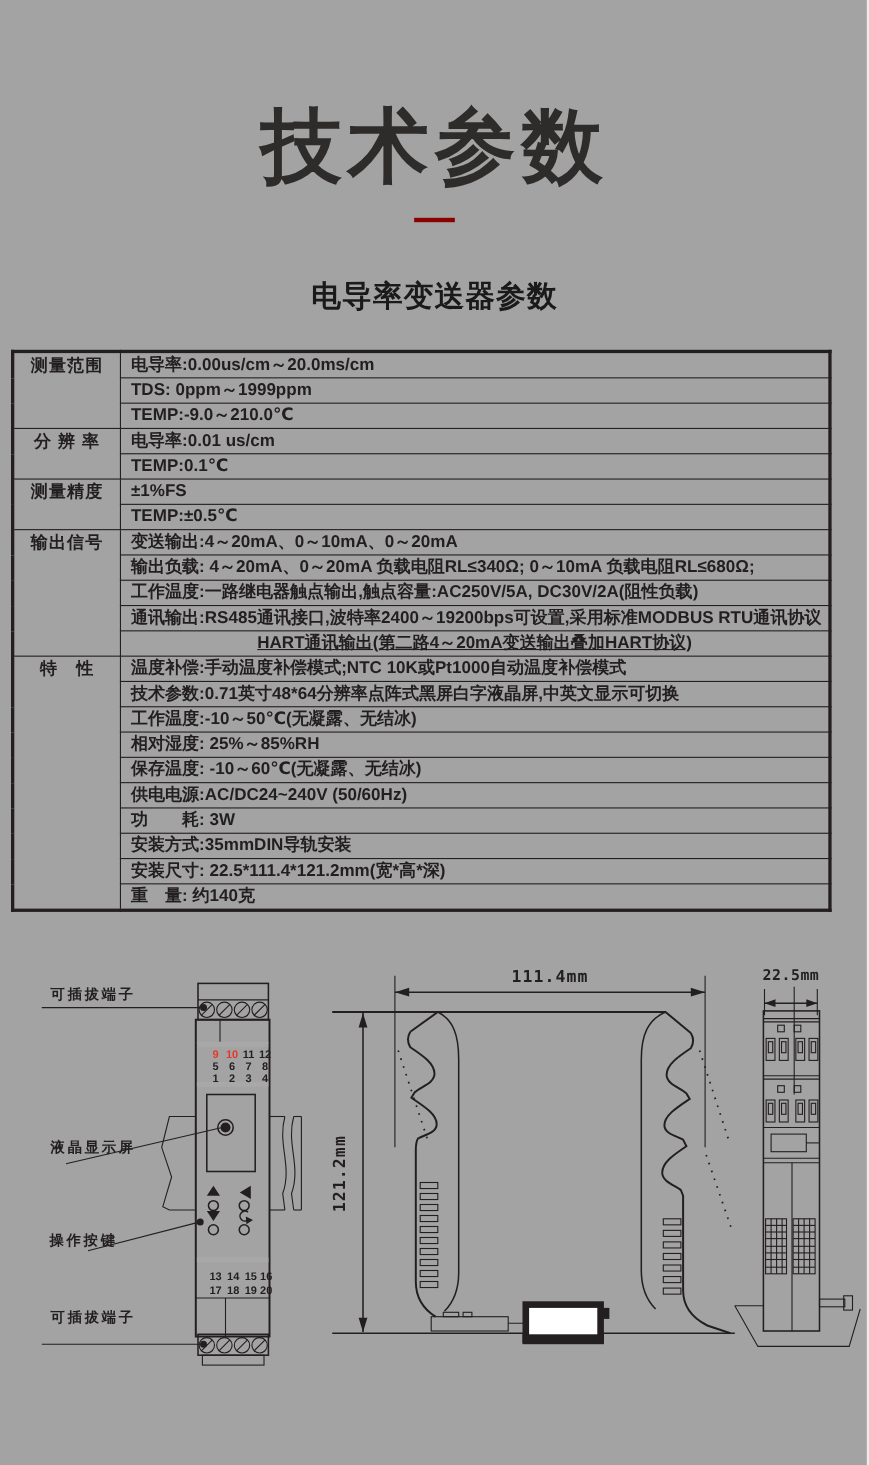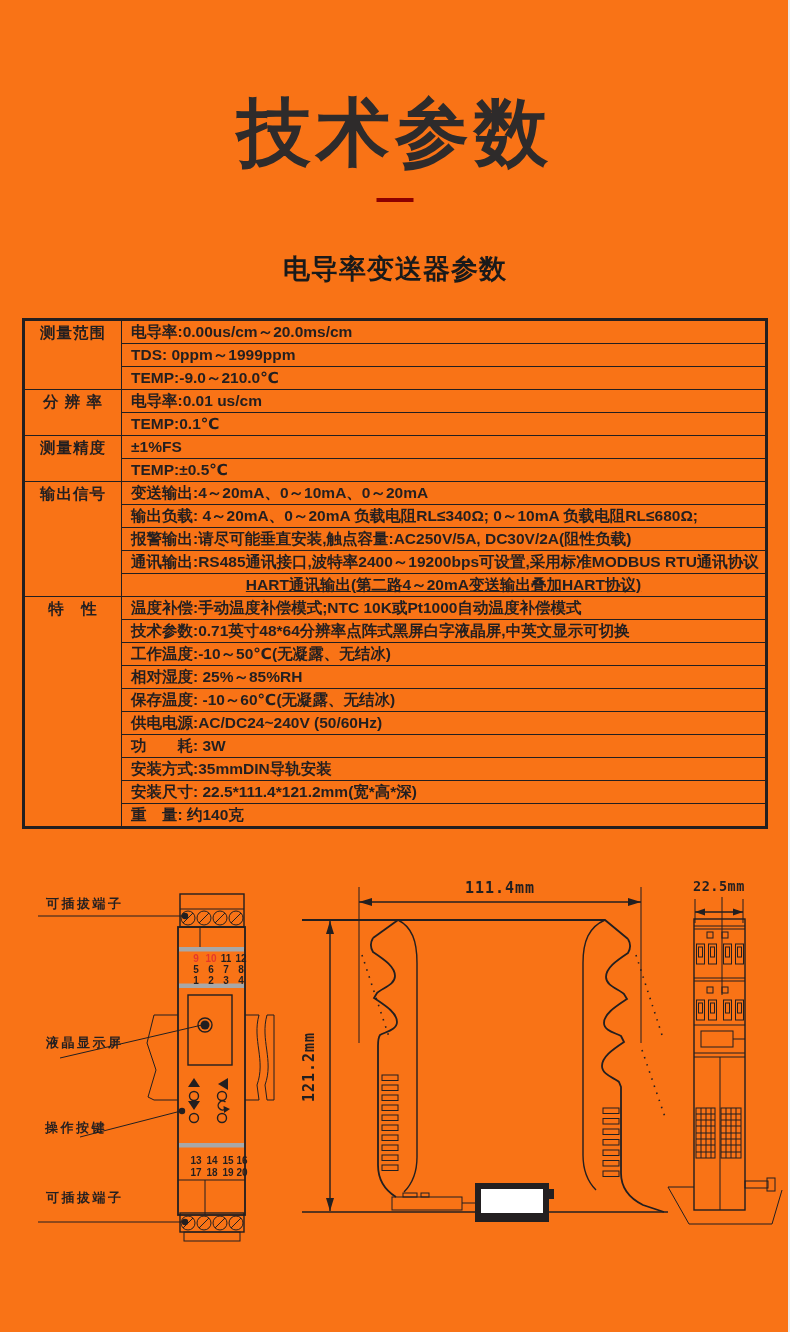--- a/index.html
+++ b/index.html
@@ -1,26 +1,26 @@
 <!DOCTYPE html>
 <html><head>
 <meta charset="utf-8">
 <style>
   html,body{margin:0;padding:0;background:#fff;}
-  .page{position:relative;width:790px;height:1332px;background:#f97316;overflow:hidden;
+  .page{position:relative;width:790px;height:1332px;background:#a3a3a3;overflow:hidden;
         font-family:"Liberation Sans","DejaVu Sans",sans-serif;color:#231f20;}
   .edge-strip{position:absolute;right:0;top:0;width:2px;height:100%;background:#ececec;}
 
   .main-title{position:absolute;left:0;top:84px;width:100%;text-align:center;
               font-size:74px;font-weight:900;letter-spacing:5px;color:#2e2b2b;}
   .divider{position:absolute;left:50%;transform:translateX(-50%);top:198px;width:37px;height:4px;}
   .subtitle{position:absolute;left:0;top:251px;width:100%;text-align:center;
             font-size:27px;font-weight:700;letter-spacing:1px;color:#1a1a1a;}
 
-  table.spec{position:absolute;left:22px;top:318px;width:746px;border-collapse:collapse;
+  table.spec{position:absolute;left:10px;top:318px;width:746px;border-collapse:collapse;
              table-layout:fixed;border:3px solid #231f20;}
   table.spec td{border:1.5px solid #231f20;height:21.9px;font-size:15.5px;font-weight:600;
                 color:#231f20;padding:0 4px 0 9px;white-space:nowrap;overflow:hidden;
                 line-height:22px;}
   table.spec td.h{width:96px;text-align:center;vertical-align:top;padding:1px 0 0 0;
                   letter-spacing:1px;}
   table.spec td.c{text-align:center;padding:0;text-decoration:underline;}
 
   svg.diag{position:absolute;}
   svg.diag text{fill:#231f20;}
@@ -82,21 +82,21 @@
         </tr>
 
       <tr>
         <td class="h" rowspan="5">输出信号</td>
         <td>变送输出:4～20mA、0～10mA、0～20mA</td>
       </tr>
       <tr>
           <td>输出负载: 4～20mA、0～20mA 负载电阻RL≤340Ω; 0～10mA 负载电阻RL≤680Ω;</td>
         </tr>
       <tr>
-          <td>报警输出:请尽可能垂直安装,触点容量:AC250V/5A, DC30V/2A(阻性负载)</td>
+          <td>工作温度:一路继电器触点输出,触点容量:AC250V/5A, DC30V/2A(阻性负载)</td>
         </tr>
       <tr>
           <td>通讯输出:RS485通讯接口,波特率2400～19200bps可设置,采用标准MODBUS RTU通讯协议</td>
         </tr>
       <tr>
           <td class="c">HART通讯输出(第二路4～20mA变送输出叠加HART协议)</td>
         </tr>
 
       <tr>
         <td class="h" rowspan="10">特　性</td>

